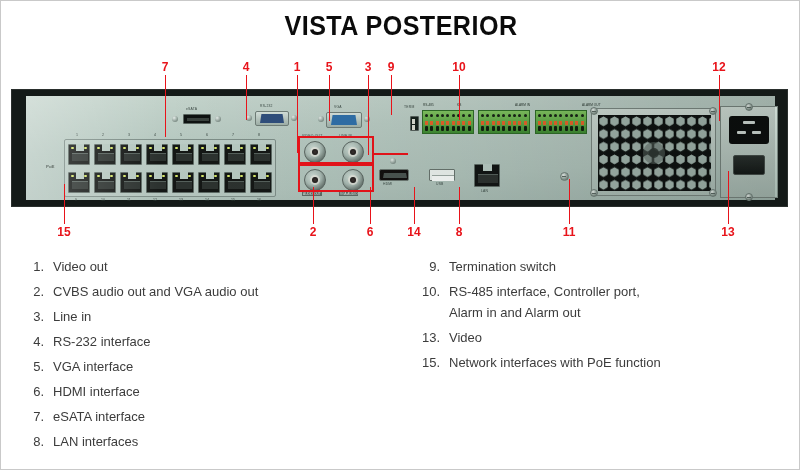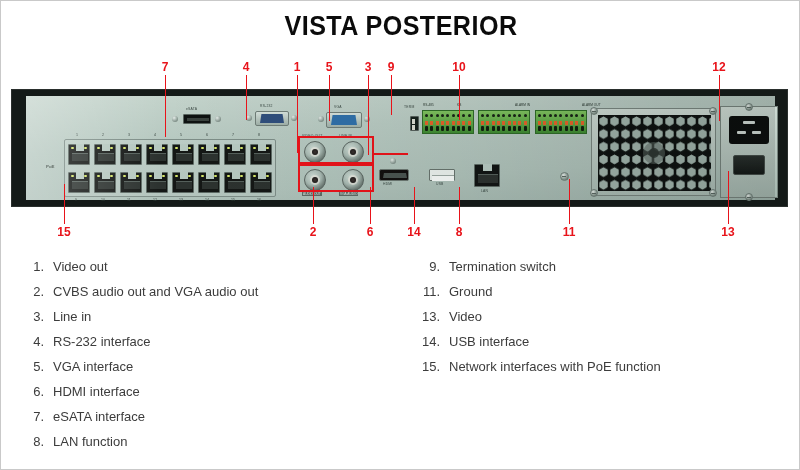--- a/index.html
+++ b/index.html
@@ -764,39 +764,38 @@
     <div class="legend-item">
       <span class="legend-num">6.</span>
       <span class="legend-text">HDMI interface</span>
     </div>
     <div class="legend-item">
       <span class="legend-num">7.</span>
       <span class="legend-text">eSATA interface</span>
     </div>
     <div class="legend-item">
       <span class="legend-num">8.</span>
-      <span class="legend-text">LAN function</span>
+      <span class="legend-text">LAN interfaces</span>
     </div>
   </div>
 
   <div class="legend-col" id="legend-right">
     <div class="legend-item">
       <span class="legend-num">9.</span>
       <span class="legend-text">Termination switch</span>
     </div>
     <div class="legend-item">
-      <span class="legend-num">11.</span>
-      <span class="legend-text">Ground</span>
+      <span class="legend-num">10.</span>
+      <span class="legend-text">
+        <span>RS-485 interface, Controller port,</span>
+        <span class="cont">Alarm in and Alarm out</span>
+      </span>
     </div>
     <div class="legend-item">
       <span class="legend-num">13.</span>
       <span class="legend-text">Video</span>
     </div>
     <div class="legend-item">
-      <span class="legend-num">14.</span>
-      <span class="legend-text">USB interface</span>
-    </div>
-    <div class="legend-item">
       <span class="legend-num">15.</span>
       <span class="legend-text">Network interfaces with PoE function</span>
     </div>
   </div>
 </div>
 
 </body></html>

